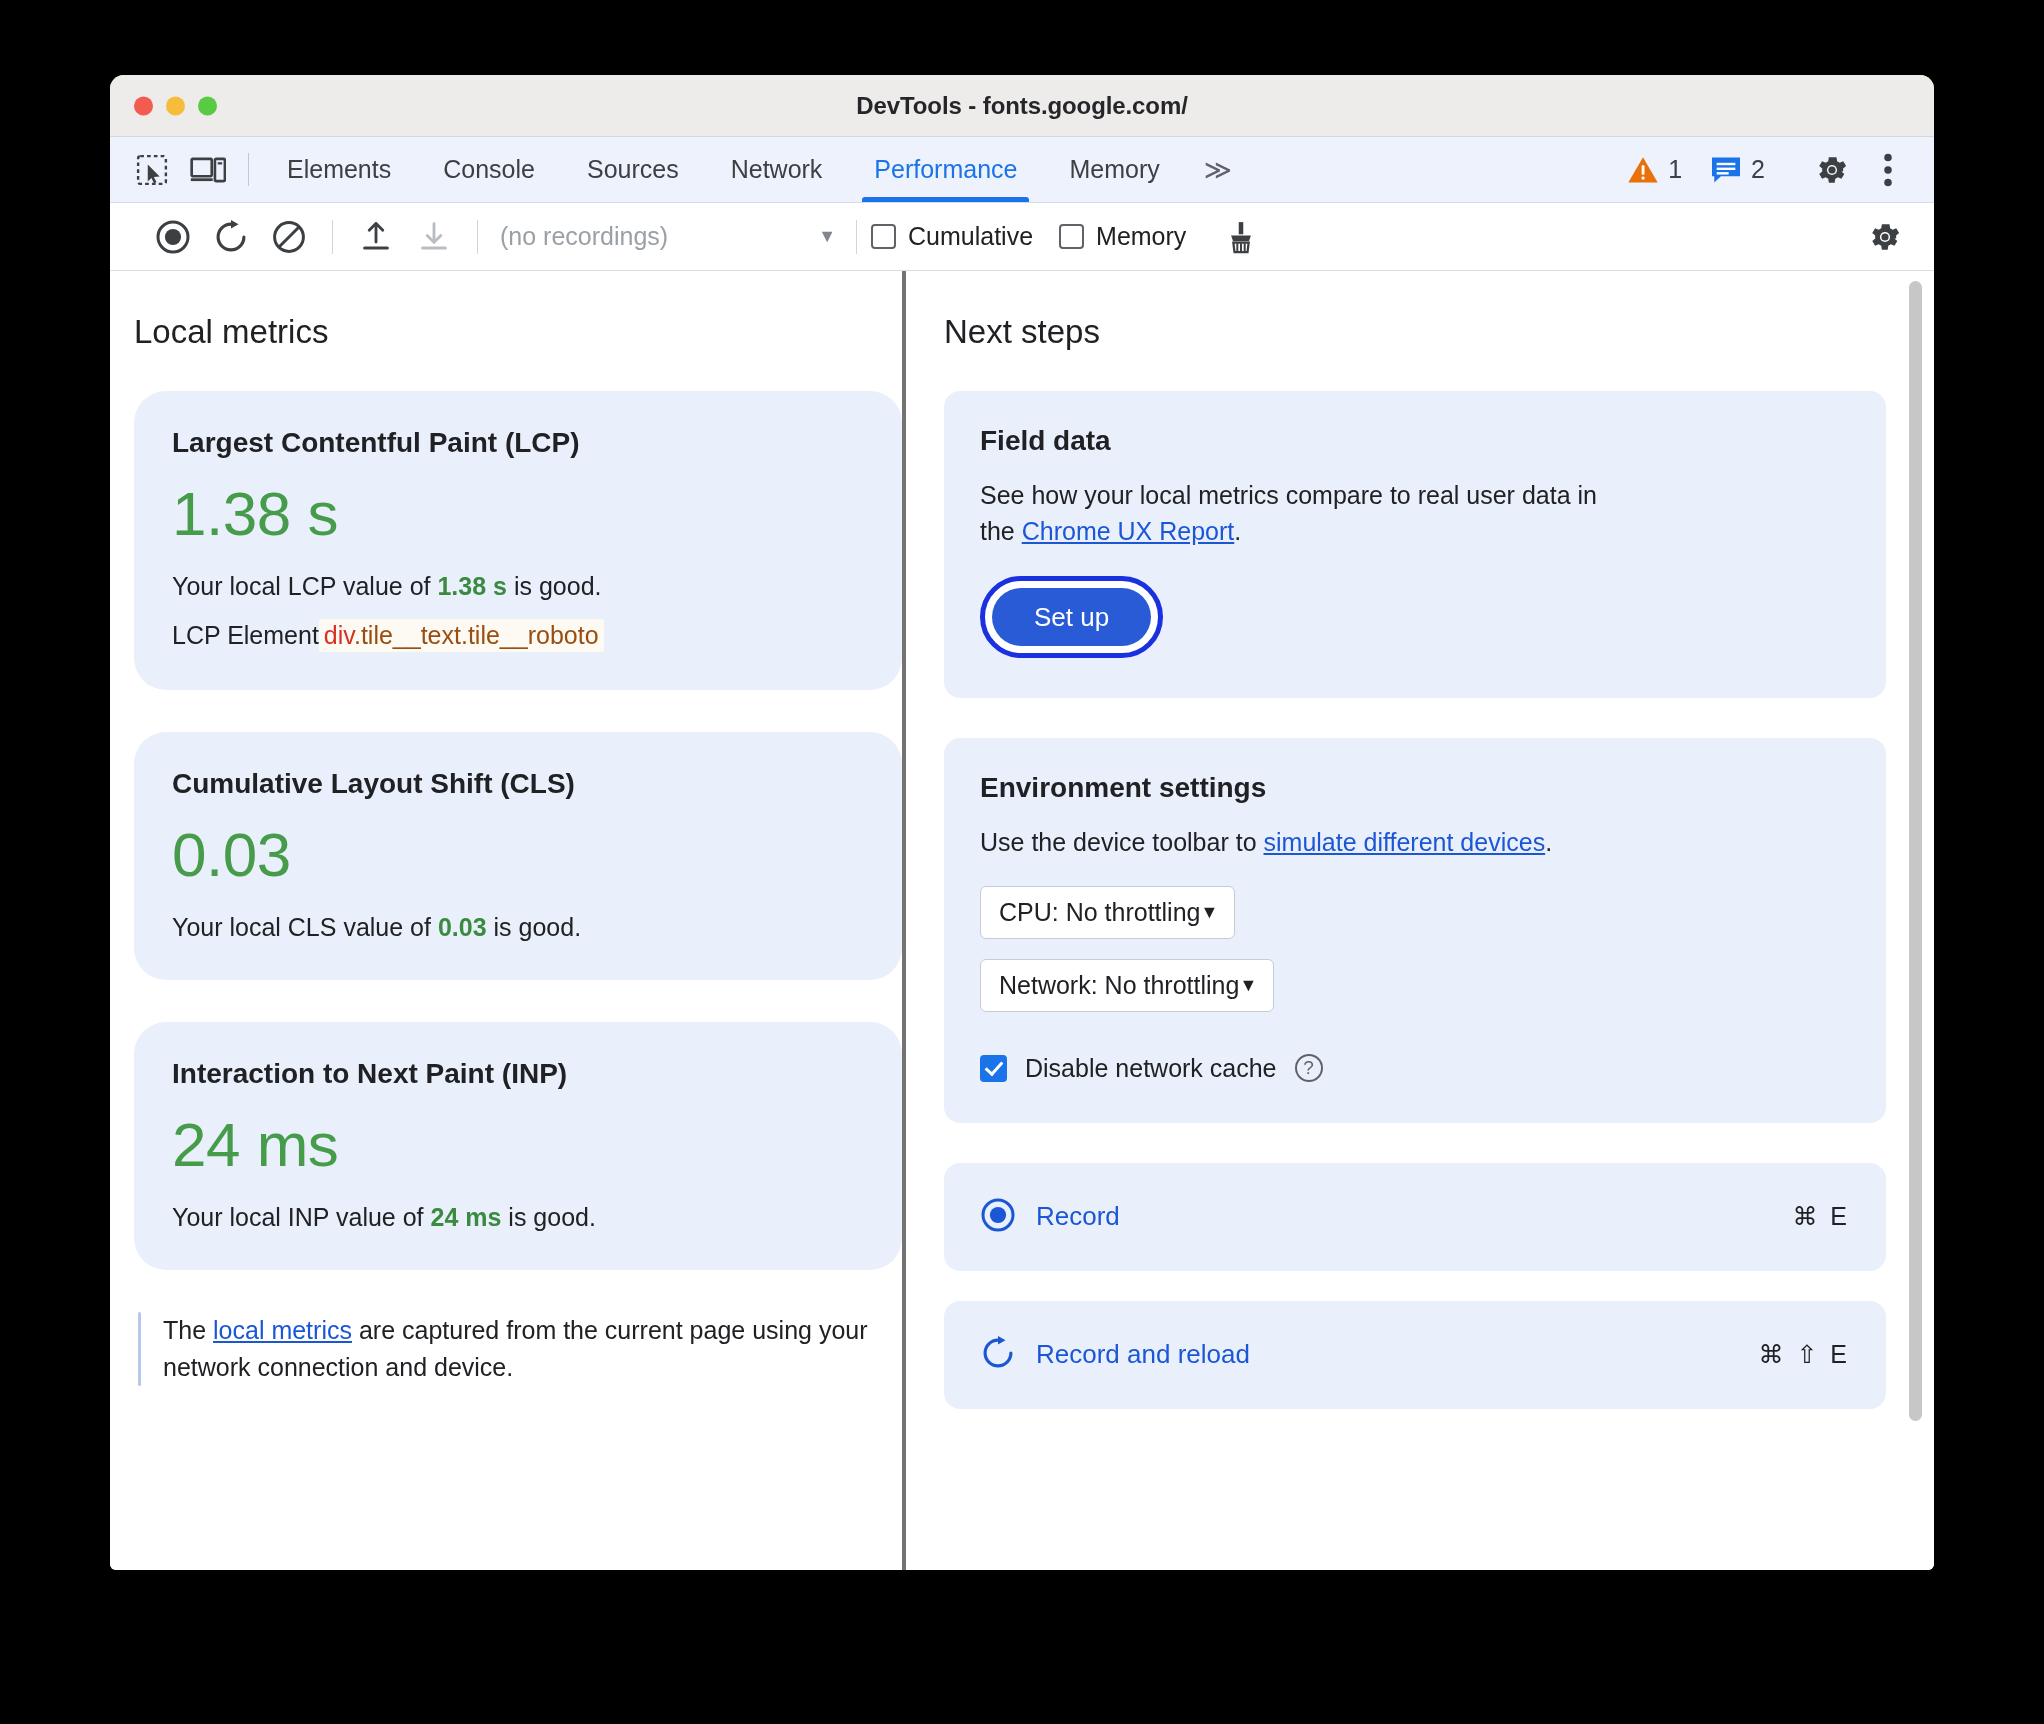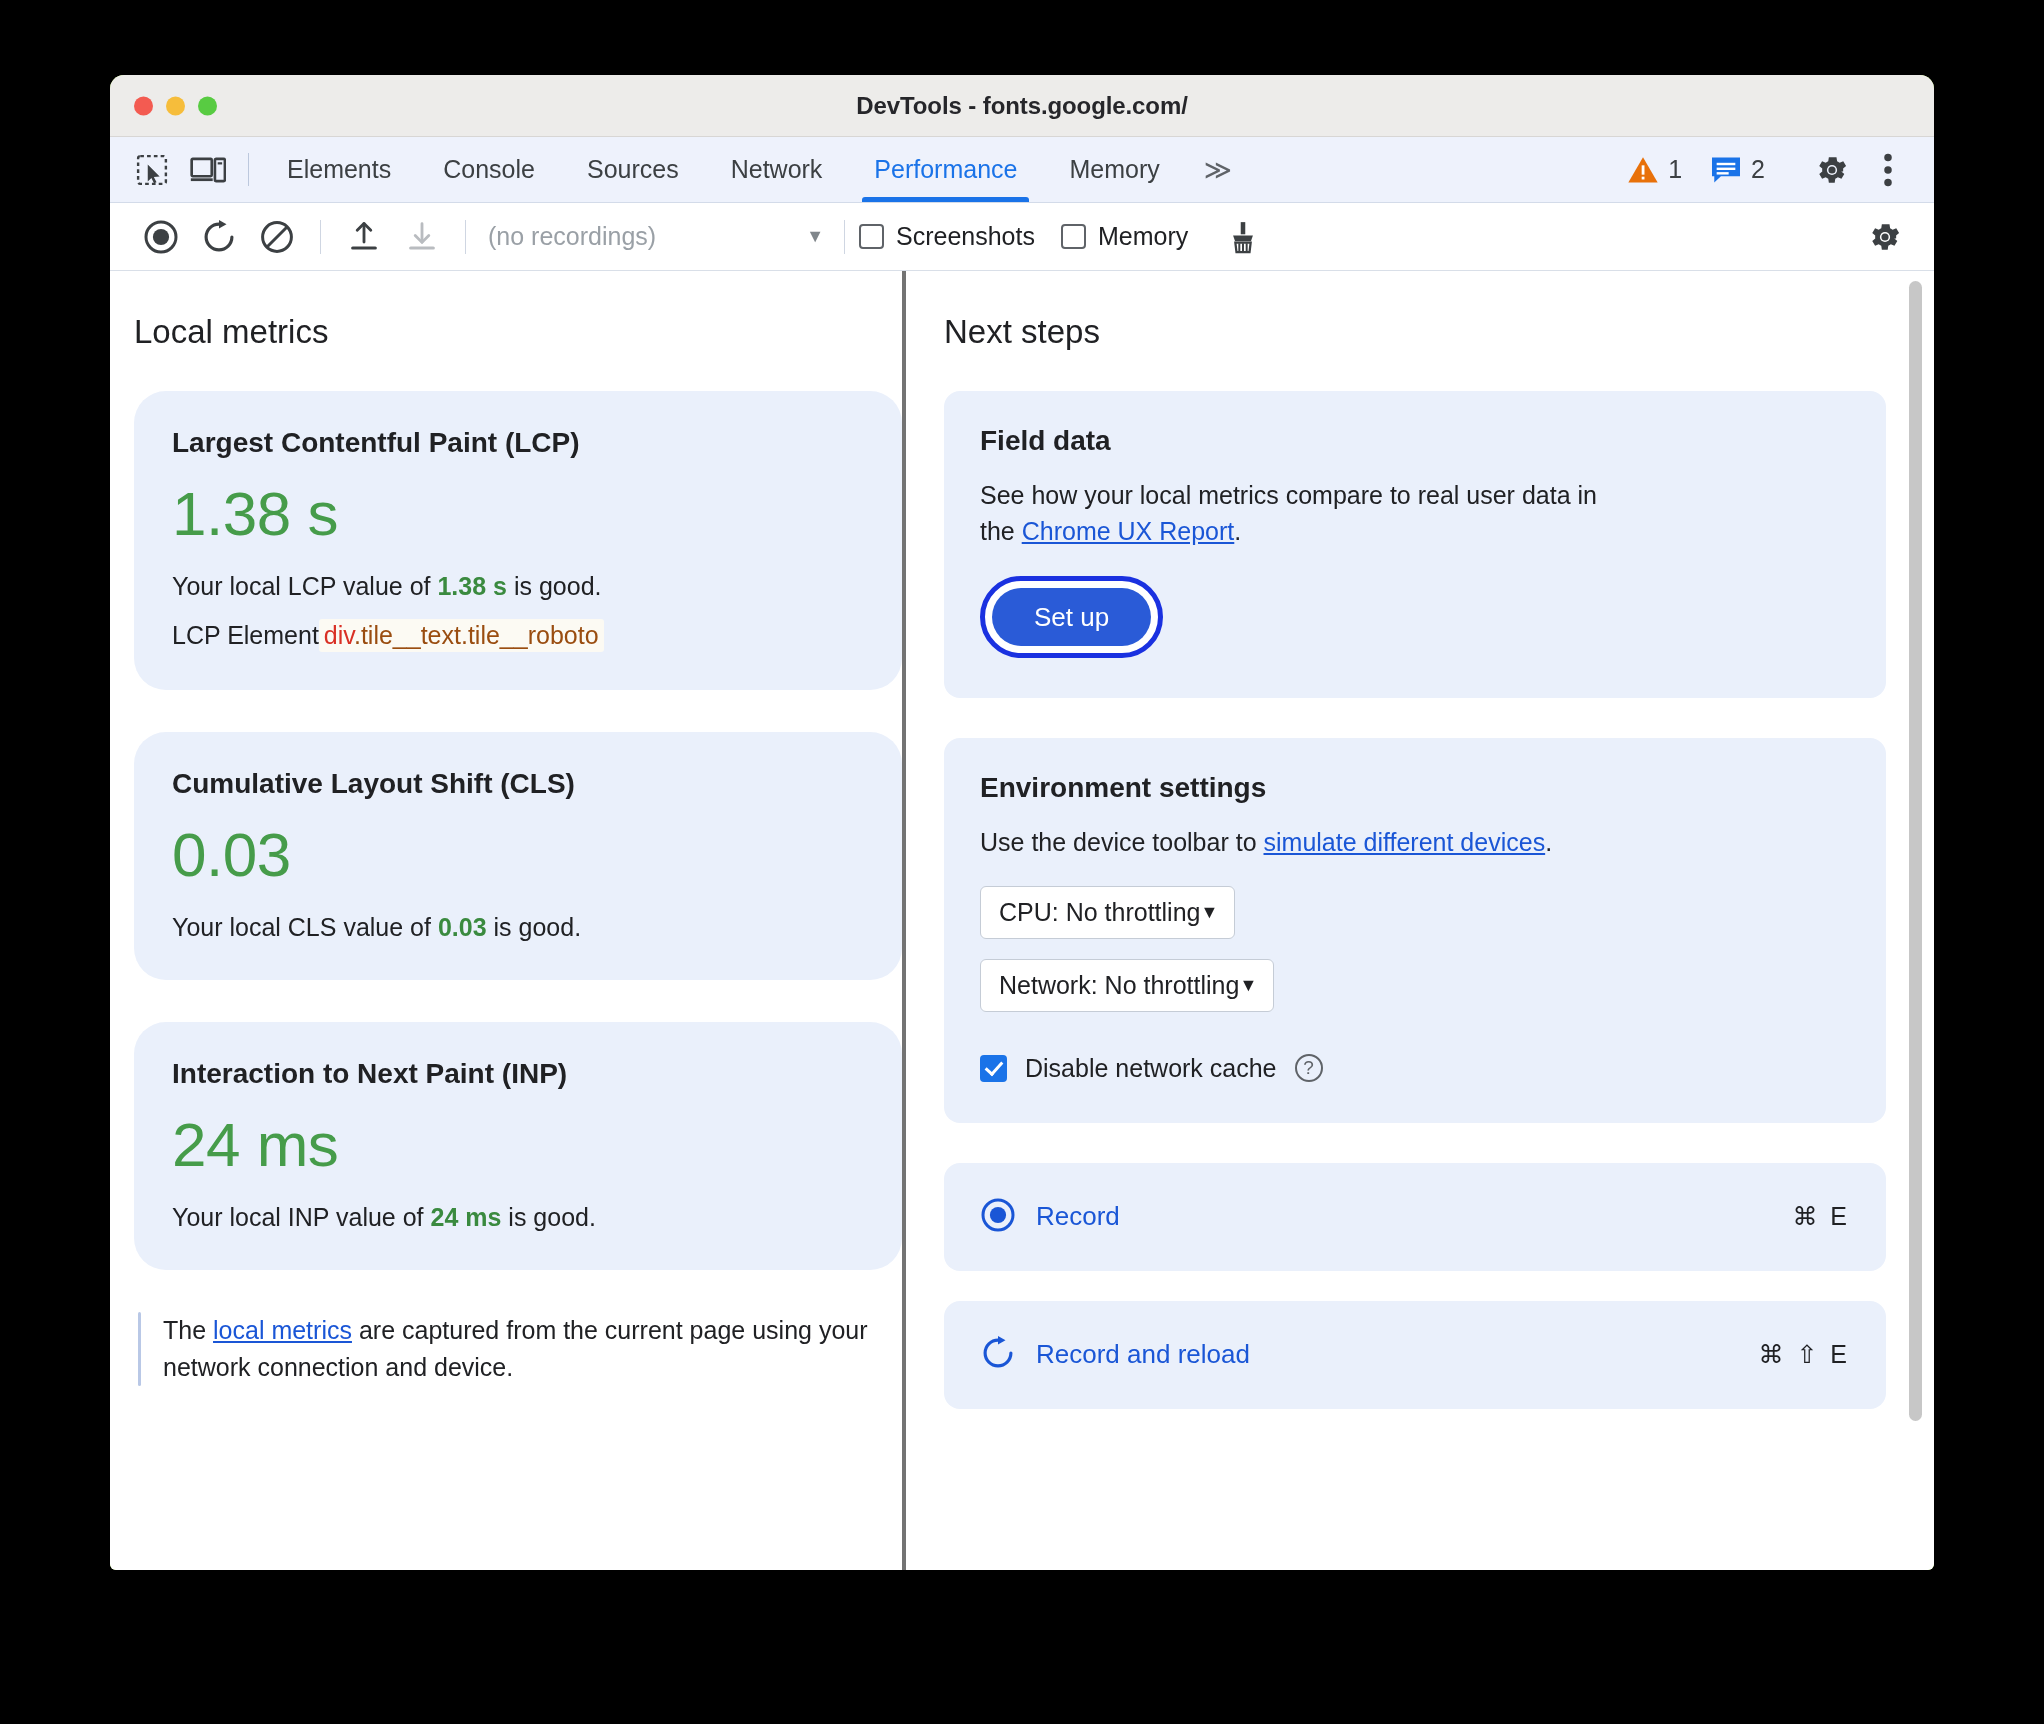--- a/index.html
+++ b/index.html
@@ -108,21 +108,21 @@
   }
   .counter .num { font-size: 25px; color: #3c4043; }
 
   
   #toolbar {
     height: 68px;
     background: #ffffff;
     border-bottom: 1px solid #d9dfe8;
     display: flex;
     align-items: center;
-    padding: 0 20px 0 22px;
+    padding: 0 20px 0 34px;
   }
   .tb-btn {
     width: 58px; height: 50px;
     display: flex; align-items: center; justify-content: center;
     cursor: pointer;
   }
   .tb-sep {
     width: 1px; height: 34px;
     background: #cfd6e2;
     margin: 0 14px;
@@ -468,21 +468,21 @@
       </svg>
     </div>
     <div class="tb-sep"></div>
     <div id="recordings-select">
       <span id="recordings-label">(no recordings)</span>
       <span id="recordings-caret">▼</span>
     </div>
     <div class="tb-sep"></div>
     <div class="chk-wrap">
       <span class="chk-box"></span>
-      <span class="chk-label">Screenshots</span>
+      <span class="chk-label">Cumulative</span>
     </div>
     <div class="chk-wrap">
       <span class="chk-box"></span>
       <span class="chk-label">Memory</span>
     </div>
     <div class="tb-btn">
       <svg width="32" height="34" viewBox="0 0 22 24">
         <rect x="9.4" y="1.5" width="3.2" height="8.6" fill="#3c4043"></rect>
         <path d="M4 11 H18 L16.6 15 H5.4 Z" fill="#3c4043"></path>
         <path d="M5.6 16 H16.4 L15.6 22.6 H6.4 Z" fill="none" stroke="#3c4043" stroke-width="1.6"></path>

